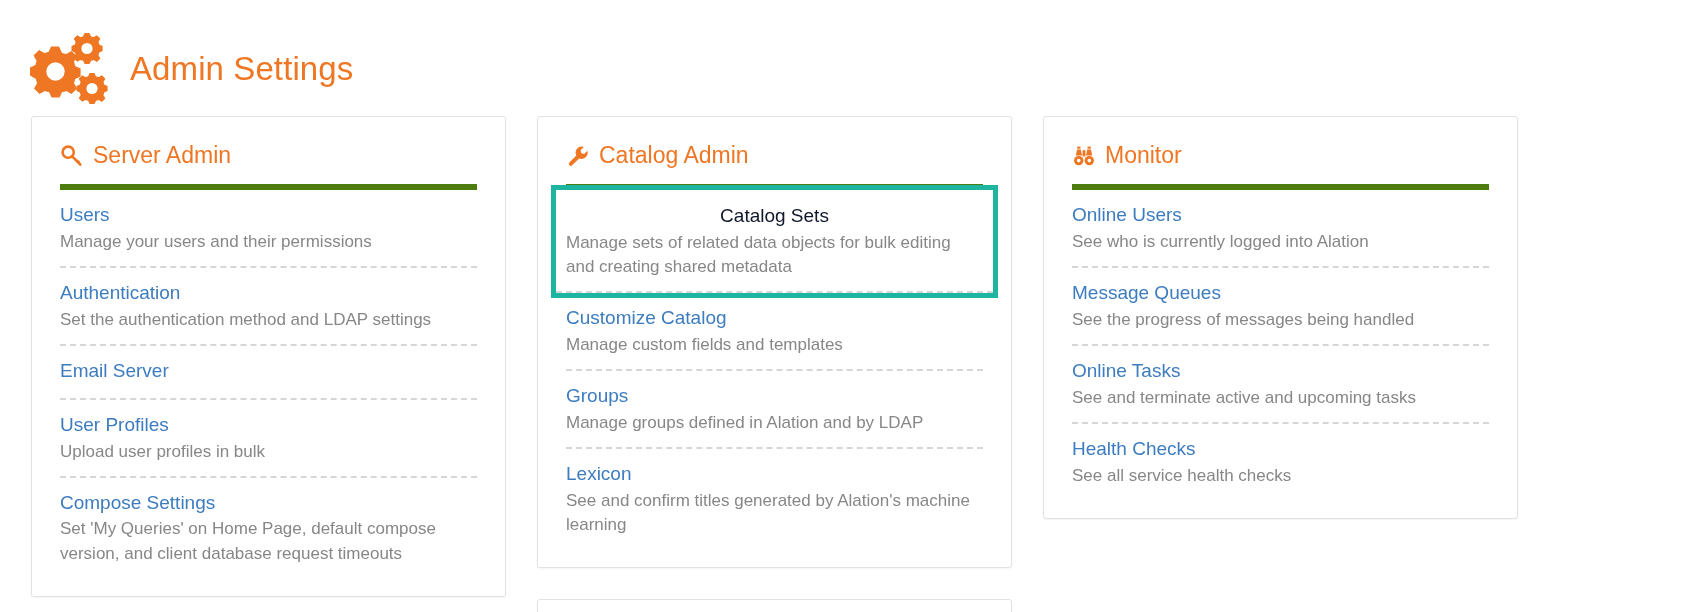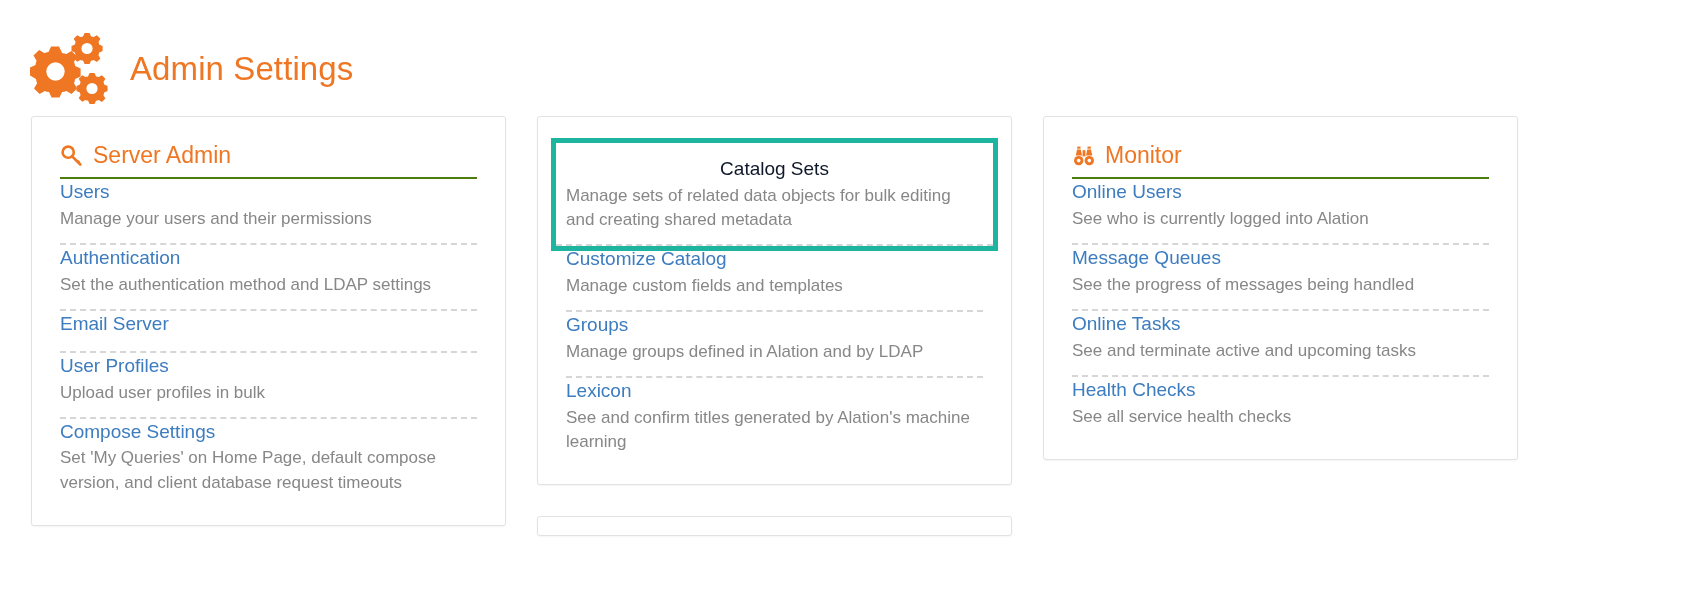--- a/index.html
+++ b/index.html
@@ -70,22 +70,22 @@
     box-shadow: 0 1px 2px rgba(0,0,0,0.045);
     padding: 26px 28px 18px 28px;
     box-sizing: border-box;
     width: 475px;
   }
 
   .card-header {
     display: flex;
     align-items: center;
     gap: 9px;
-    padding-bottom: 9px;
-    border-bottom: 2px solid #4d7c0f;
+    padding-bottom: 16px;
+    border-bottom: 6px solid #4d7c0f;
     margin-bottom: 0;
   }
   .card-header .hdr-icon {
     flex: 0 0 auto;
     display: flex;
     align-items: center;
     justify-content: center;
     width: 24px;
     height: 24px;
   }
@@ -94,21 +94,21 @@
     font-size: 23px;
     color: #ef7622;
     font-weight: 400;
     line-height: 1.1;
     white-space: nowrap;
   }
 
   .card-list { display: block; }
 
   .list-item {
-    padding: 1px 0 12px 0;
+    padding: 13px 0 12px 0;
     border-bottom: 2px dashed #d6d6d6;
     position: relative;
   }
   .list-item:last-child { border-bottom: none; }
 
   .item-link {
     display: block;
     font-size: 19px;
     color: #3c7cbf;
     line-height: 1.25;
@@ -208,20 +208,28 @@
             <a class="item-link" href="#">Compose Settings</a>
             <span class="item-desc">Set 'My Queries' on Home Page, default compose version, and client database request timeouts</span>
           </div>
 
         </div>
       </div>
     </div>
 
     <div class="column">
       <div class="card">
+        <div class="card-header">
+          <span class="hdr-icon">
+            <svg width="22" height="22" viewBox="0 0 22 22" xmlns="http://www.w3.org/2000/svg" aria-hidden="true">
+              <path d="M14.8 1.4a6.3 6.3 0 0 0-5.5 9.2L2.4 17.5a2 2 0 0 0 0 2.8 2 2 0 0 0 2.8 0l6.9-6.9a6.3 6.3 0 0 0 8.3-7.7l-3.2 3.2-2.9-.7-.7-2.9 3.2-3.2a6.3 6.3 0 0 0-2-.7z" fill="#ef7622"></path>
+            </svg>
+          </span>
+          <span class="card-title">Catalog Admin</span>
+        </div>
         <div class="card-list">
 
           <div class="list-item highlight">
             <a class="item-link" href="#">Catalog Sets</a>
             <span class="item-desc">Manage sets of related data objects for bulk editing and creating shared metadata</span>
           </div>
 
           <div class="list-item">
             <a class="item-link" href="#">Customize Catalog</a>
             <span class="item-desc">Manage custom fields and templates</span>

